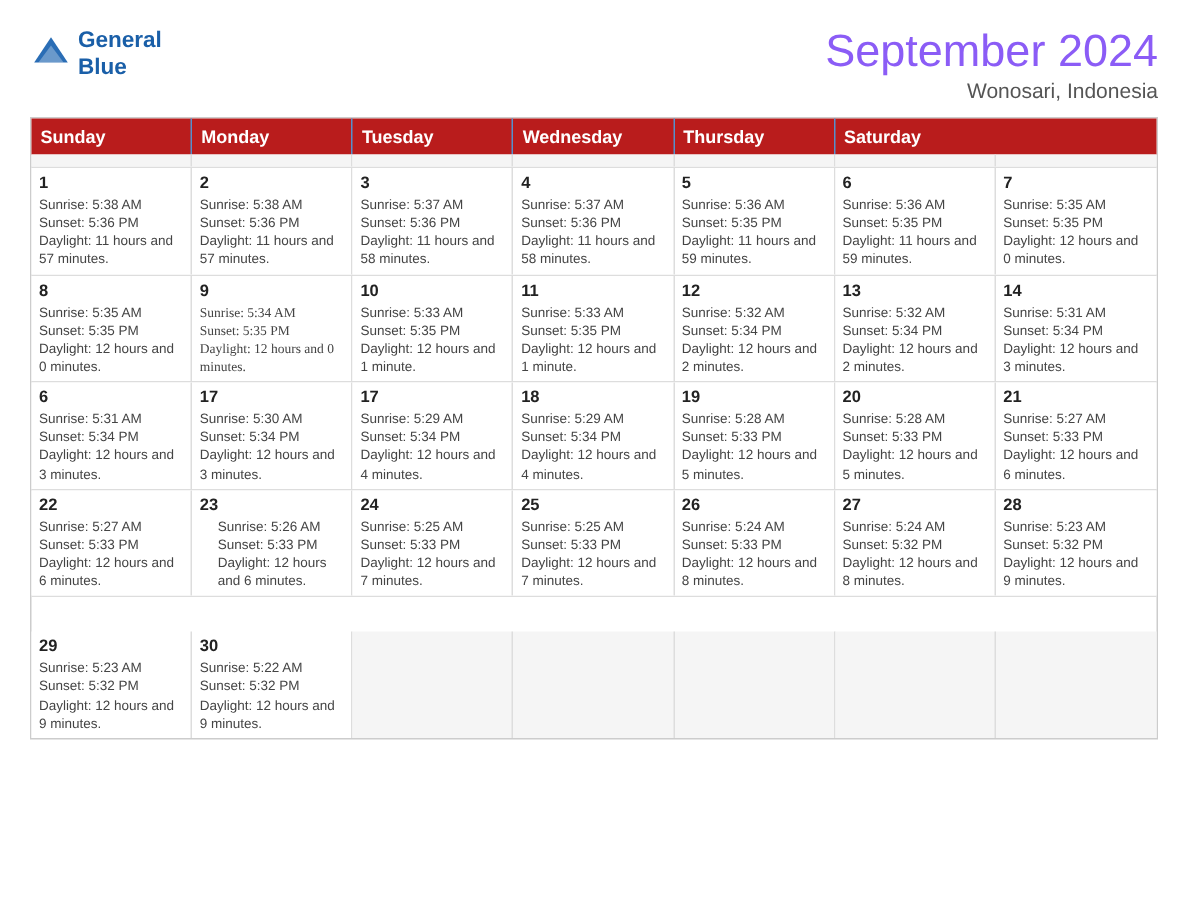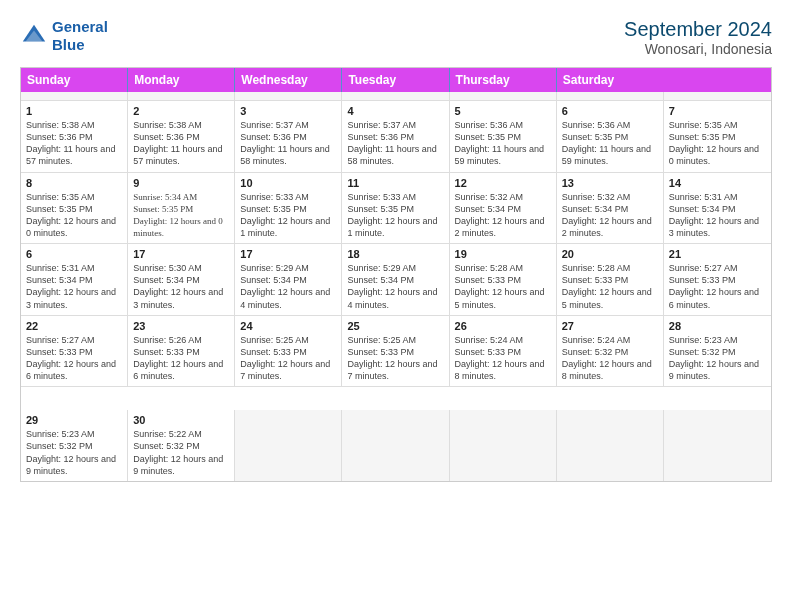--- a/index.html
+++ b/index.html
@@ -38,40 +38,40 @@
       font-weight: bold;
     }
     .logo-icon {
       width: 28px;
       height: 28px;
     }
     .title-block {
       text-align: right;
     }
     .title-block h1 {
-      font-size: 20px;
+      font-size: 30px;
       font-weight: 400;
-      color: #0c4a6e;
+      color: #8b5cf6;
       margin-left: 25px;
     }
     .title-block h2 {
       font-size: 14px;
       font-weight: 400;
       color: #555;
     }
     .calendar {
       flex: 1;
       display: flex;
       flex-direction: column;
       border: 1px solid #ccc;
     }
     .cal-header {
       display: grid;
       grid-template-columns: repeat(7, 1fr);
-      background: #d946ef;
+      background: #b91c1c;
     }
     .cal-header-cell {
       color: #fff;
       font-size: 12px;
       font-weight: bold;
       padding: 5px 6px;
       border-right: 1px solid #5590cc;
     }
     .cal-header-cell:last-child { border-right: none; }
     .cal-body {
@@ -127,22 +127,22 @@
     <div class="title-block">
       <h1>September 2024</h1>
       <h2>Wonosari, Indonesia</h2>
     </div>
   </div>
 
   <div class="calendar">
     <div class="cal-header">
       <div class="cal-header-cell">Sunday</div>
       <div class="cal-header-cell">Monday</div>
+      <div class="cal-header-cell">Tuesday</div>
       <div class="cal-header-cell">Wednesday</div>
-      <div class="cal-header-cell">Tuesday</div>
       <div class="cal-header-cell">Thursday</div>
       <div class="cal-header-cell">Saturday</div>
     </div>
     <div class="cal-body" id="cal-body">
     <div class="cal-row">
           <div class="cal-cell empty"></div>
           <div class="cal-cell empty"></div>
           <div class="cal-cell empty"></div>
           <div class="cal-cell empty"></div>
           <div class="cal-cell empty"></div>
@@ -283,21 +283,21 @@
         </div>
         <div class="cal-row">
           <div class="cal-cell">
             <span class="day-num">22</span>
             <div class="info" style="white-space: pre-line;">Sunrise: 5:27 AM
 Sunset: 5:33 PM
 Daylight: 12 hours and 6 minutes.</div>
           </div>
           <div class="cal-cell">
             <span class="day-num">23</span>
-            <div class="info" style="white-space: pre-line;">Sunrise: 5:26 AM
+            <div class="info" style="white-space: pre-line; margin-left: 12px;">Sunrise: 5:26 AM
 Sunset: 5:33 PM
 Daylight: 12 hours and 6 minutes.</div>
           </div>
           <div class="cal-cell">
             <span class="day-num">24</span>
             <div class="info" style="white-space: pre-line;">Sunrise: 5:25 AM
 Sunset: 5:33 PM
 Daylight: 12 hours and 7 minutes.</div>
           </div>
           <div class="cal-cell">

